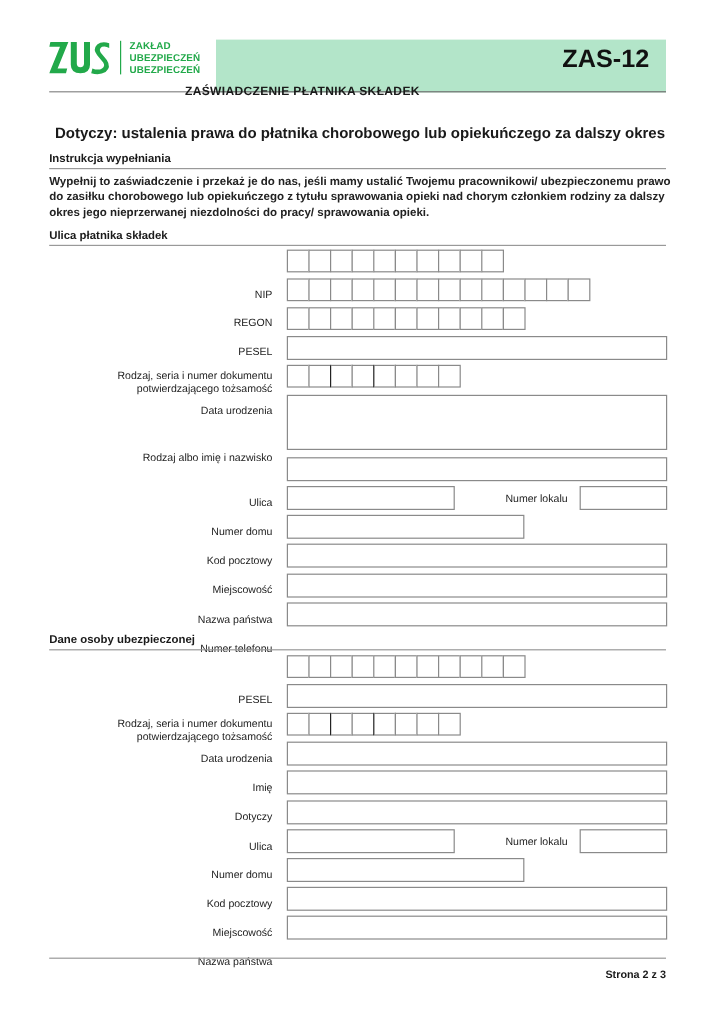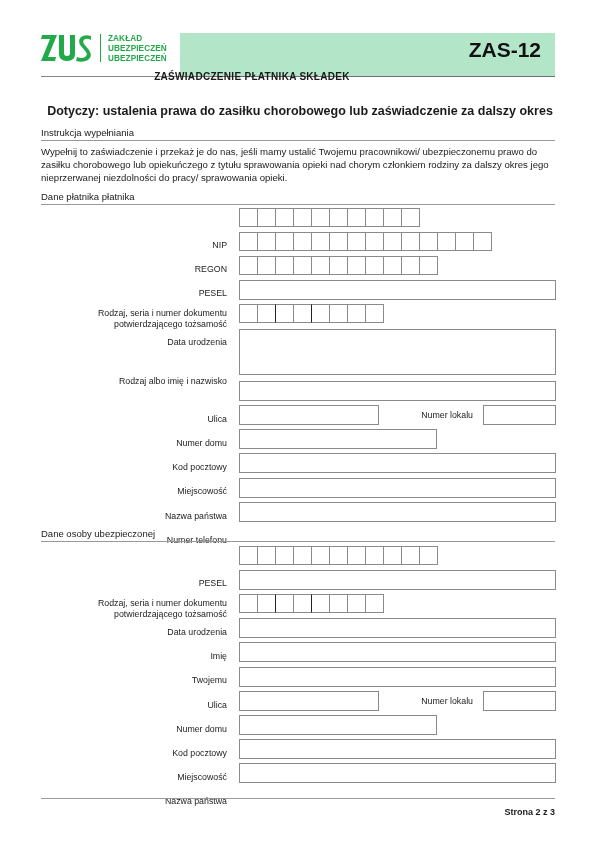--- a/index.html
+++ b/index.html
@@ -6,23 +6,23 @@
   body { width:600px; height:849px; position:relative; font-family:"Liberation Sans", sans-serif; color:#1a1a1a; overflow:hidden; }
   .abs { position:absolute; }
   .logo-zus { left:41px; top:33px; width:52px; height:30px; }
   .logo-sep { left:100px; top:34px; width:1px; height:28px; background:#22a94a; }
   .logo-text { left:108px; top:34px; font-size:8.2px; line-height:10px; color:#22a94a; font-weight:bold; letter-spacing:0.1px; }
   .header-bar { left:180px; top:33px; width:375px; height:43px; background:#b3e5c9; border-bottom:1px solid #6f6f6f; }
   .form-code { right:14px; top:5px; font-size:21px; font-weight:bold; color:#111; }
   .header-line { left:41px; top:76px; width:139px; height:1px; background:#888; }
   .title { left:0; width:504px; top:71px; text-align:center; font-size:10px; font-weight:bold; letter-spacing:0.3px; }
   .subtitle { left:0; width:600px; top:104px; text-align:center; font-size:12.5px; font-weight:bold; }
-  .section-h { left:41px; font-size:9.5px; font-weight:normal; }
+  .section-h { left:41px; font-size:9.5px; font-weight:bold; }
   .section-line { left:41px; width:514px; height:1px; background:#999; }
-  .instr { left:41px; top:145px; width:520px; font-size:9.6px; line-height:13px; color:#222; }
+  .instr { left:41px; top:145px; width:520px; font-size:9.6px; line-height:13px; color:#222;font-weight:bold; }
   .label { width:187px; left:40px; text-align:right; font-size:8.8px; color:#222; line-height:11px;margin-top:28px; }
   .label2 { font-size:8.8px; color:#222; text-align:right; }
   .cells { display:flex; height:18px; }
   .cell { width:17px; height:17px; border:1px solid #8a8a8a; margin-right:-1px; background:#fff; box-sizing:content-box; }
   .cell.thick-l { border-left:1px solid #222; }
   .box { border:1px solid #8a8a8a; background:#fff; box-sizing:border-box; }
   .footer-line { left:41px; top:798px; width:514px; height:1px; background:#999; }
   .footer { right:45px; top:807px; font-size:9px; font-weight:bold; }
 </style>
 </head>
@@ -38,27 +38,27 @@
   <div>ZAKŁAD</div>
   <div>UBEZPIECZEŃ</div>
   <div>UBEZPIECZEŃ</div>
 </div>
 <div class="abs header-bar">
   <div class="abs form-code">ZAS-12</div>
 </div>
 <div class="abs header-line"></div>
 
 <div class="abs title">ZAŚWIADCZENIE  PŁATNIKA  SKŁADEK</div>
-<div class="abs subtitle">Dotyczy: ustalenia prawa do zasiłku chorobowego lub zaświadczenie za dalszy okres</div>
+<div class="abs subtitle">Dotyczy: ustalenia prawa do płatnika chorobowego lub opiekuńczego za dalszy okres</div>
 
 <div class="abs section-h" style="top:127px">Instrukcja wypełniania</div>
 <div class="abs section-line" style="top:140px"></div>
 <div class="abs instr">Wypełnij to zaświadczenie i przekaż je do nas, jeśli mamy ustalić Twojemu pracownikowi/ ubezpieczonemu prawo do zasiłku chorobowego lub opiekuńczego z tytułu sprawowania opieki nad chorym członkiem rodziny za dalszy okres jego nieprzerwanej niezdolności do pracy/ sprawowania opieki.</div>
 
-<div class="abs section-h" style="top:191px">Dane płatnika płatnika</div>
+<div class="abs section-h" style="top:191px">Ulica płatnika składek</div>
 <div class="abs section-line" style="top:204px"></div>
 
 <div class="abs label" style="top:212px">NIP</div>
 <div class="abs cells" style="left:239px;top:208px">
   <div class="cell"></div>
     <div class="cell"></div>
     <div class="cell"></div>
     <div class="cell"></div>
     <div class="cell"></div>
     <div class="cell"></div>
@@ -174,21 +174,21 @@
     <div class="cell"></div>
     <div class="cell thick-l"></div>
     <div class="cell"></div>
     <div class="cell"></div>
     <div class="cell"></div>
 </div>
 
 <div class="abs label" style="top:623px">Imię</div>
 <div class="abs box" style="left:239px;top:618px;width:317px;height:20px"></div>
 
-<div class="abs label" style="top:647px">Twojemu</div>
+<div class="abs label" style="top:647px">Dotyczy</div>
 <div class="abs box" style="left:239px;top:642px;width:317px;height:20px"></div>
 
 <div class="abs label" style="top:672px">Ulica</div>
 <div class="abs box" style="left:239px;top:667px;width:317px;height:20px"></div>
 
 <div class="abs label" style="top:696px">Numer domu</div>
 <div class="abs box" style="left:239px;top:691px;width:140px;height:20px"></div>
 <div class="abs label2" style="left:400px;top:696px;width:73px">Numer lokalu</div>
 <div class="abs box" style="left:483px;top:691px;width:73px;height:20px"></div>
 

